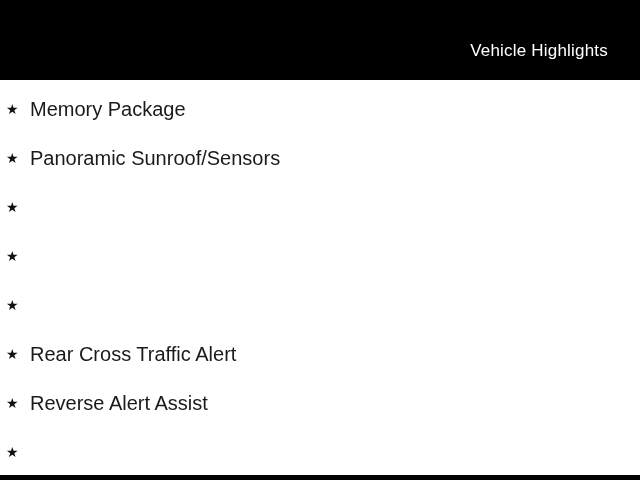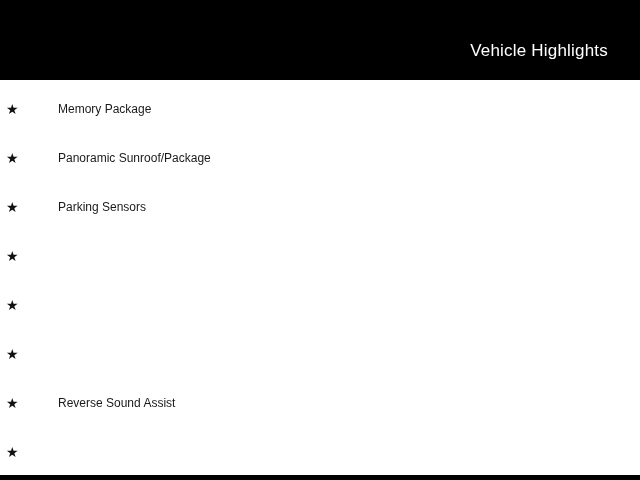--- a/index.html
+++ b/index.html
@@ -45,25 +45,24 @@
   }
   .star {
     display: inline-block;
     width: 24px;
     font-size: 14px;
     line-height: 1;
     color: #111111;
     flex: 0 0 24px;
   }
   .item-label {
-    font-size: 12px;
+    font-size: 20px;
     color: #1a1a1a;
     line-height: 1;
     white-space: nowrap;
-    margin-left: 28px;
   }
   .footer-bar {
     position: absolute;
     left: 0;
     bottom: 0;
     width: 640px;
     height: 5px;
     background: #000000;
   }
 </style>
@@ -74,37 +73,37 @@
   <span class="header-title">Vehicle Highlights</span>
 </div>
 
 <ul class="highlights-list">
   <li class="highlight-item">
     <span class="star">★</span>
     <span class="item-label">Memory Package</span>
   </li>
   <li class="highlight-item">
     <span class="star">★</span>
-    <span class="item-label">Panoramic Sunroof/Package</span>
-  </li>
-  <li class="highlight-item">
-    <span class="star">★</span>
-    <span class="item-label">Parking Sensors</span>
+    <span class="item-label">Panoramic Sunroof/Sensors</span>
   </li>
   <li class="highlight-item">
     <span class="star">★</span>
   </li>
   <li class="highlight-item">
     <span class="star">★</span>
   </li>
   <li class="highlight-item">
     <span class="star">★</span>
   </li>
   <li class="highlight-item">
     <span class="star">★</span>
-    <span class="item-label">Reverse Sound Assist</span>
+    <span class="item-label">Rear Cross Traffic Alert</span>
+  </li>
+  <li class="highlight-item">
+    <span class="star">★</span>
+    <span class="item-label">Reverse Alert Assist</span>
   </li>
   <li class="highlight-item">
     <span class="star">★</span>
   </li>
 </ul>
 
 <div class="footer-bar"></div>
 
 </body></html>

